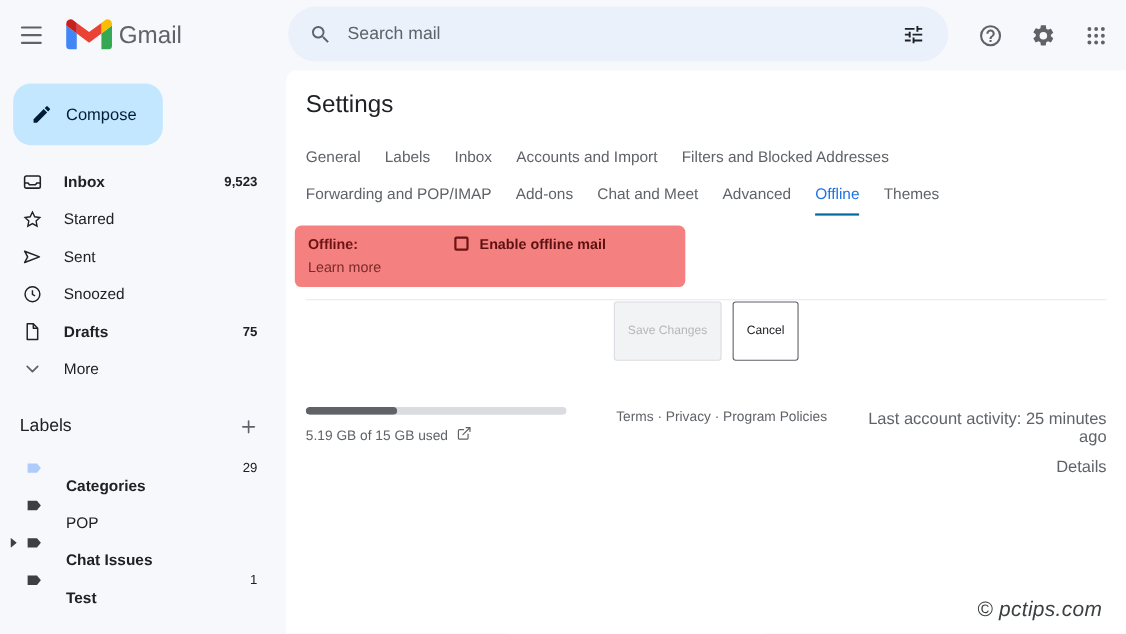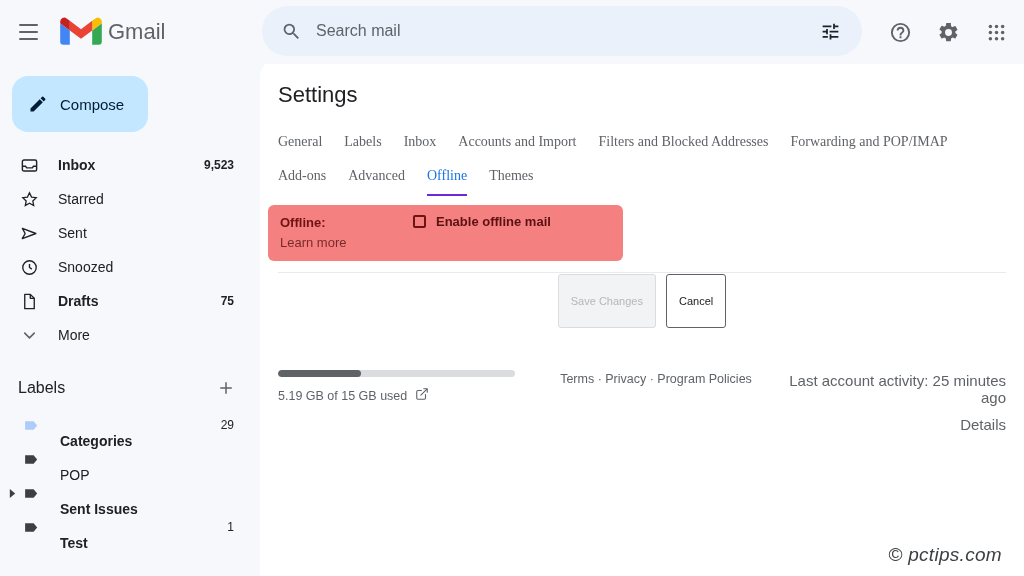--- a/index.html
+++ b/index.html
@@ -118,27 +118,27 @@
     background: #ffffff;
     border-top-left-radius: 16px;
     overflow: hidden;
   }
   .page-title {
     font-size: 22px; color: #202124; font-weight: normal;
     margin: 22px 0 0 18px;
   }
   .tabs {
     margin: 18px 0 0 18px; width: 700px;
-    display: flex; flex-wrap: wrap; column-gap: 22px; row-gap: 0px; font-family: Liberation Serif, serif;
+    display: flex; flex-wrap: wrap; column-gap: 22px; row-gap: 0px;
   }
   .tab {
     font-size: 14px; color: #5f6368; cursor: pointer;
     padding: 8px 0 10px 0; white-space: nowrap;
   }
-  .tab.active { color: #1a73e8; border-bottom: 2px solid #6d28d9; }
+  .tab.active { color: #1a73e8; border-bottom: 2px solid #0369a1; }
 
   
   .offline-highlight {
     position: absolute; left: 8px; top: 145px;
     width: 355px; height: 56px;
     background: #f58080; border-radius: 6px;
     display: flex; align-items: flex-start; padding: 8px 0 0 0;
   }
   .offline-left { width: 145px; padding-left: 12px; }
   .offline-label { font-size: 13px; font-weight: bold; color: #6d1313; }
@@ -367,21 +367,21 @@
         <span class="label-expander">
           <svg width="9" height="9" viewBox="0 0 10 10" fill="#3c4043">
               <path d="M2 0l6 5-6 5V0z"></path>
             </svg>
         </span>
         <span class="label-icon">
           <svg width="17" height="17" viewBox="0 0 24 24" fill="#3c4043">
               <path d="M3 6h12l5 6-5 6H3V6z"></path>
             </svg>
         </span>
-        <span class="label-text bold">Sent Issues</span>
+        <span class="label-text bold">Chat Issues</span>
         <span class="label-count"></span>
       </div>
 
       <div class="label-item">
         <span class="label-expander"></span>
         <span class="label-icon">
           <svg width="17" height="17" viewBox="0 0 24 24" fill="#3c4043">
               <path d="M3 6h12l5 6-5 6H3V6z"></path>
             </svg>
         </span>
@@ -395,20 +395,21 @@
     <h1 class="page-title">Settings</h1>
 
     <div class="tabs">
       <div class="tab">General</div>
       <div class="tab">Labels</div>
       <div class="tab">Inbox</div>
       <div class="tab">Accounts and Import</div>
       <div class="tab">Filters and Blocked Addresses</div>
       <div class="tab">Forwarding and POP/IMAP</div>
       <div class="tab">Add-ons</div>
+      <div class="tab">Chat and Meet</div>
       <div class="tab">Advanced</div>
       <div class="tab active">Offline</div>
       <div class="tab">Themes</div>
     </div>
 
     <div class="offline-highlight">
       <div class="offline-left">
         <span class="offline-label">Offline:</span>
         <span class="learn-more">Learn more</span>
       </div>

